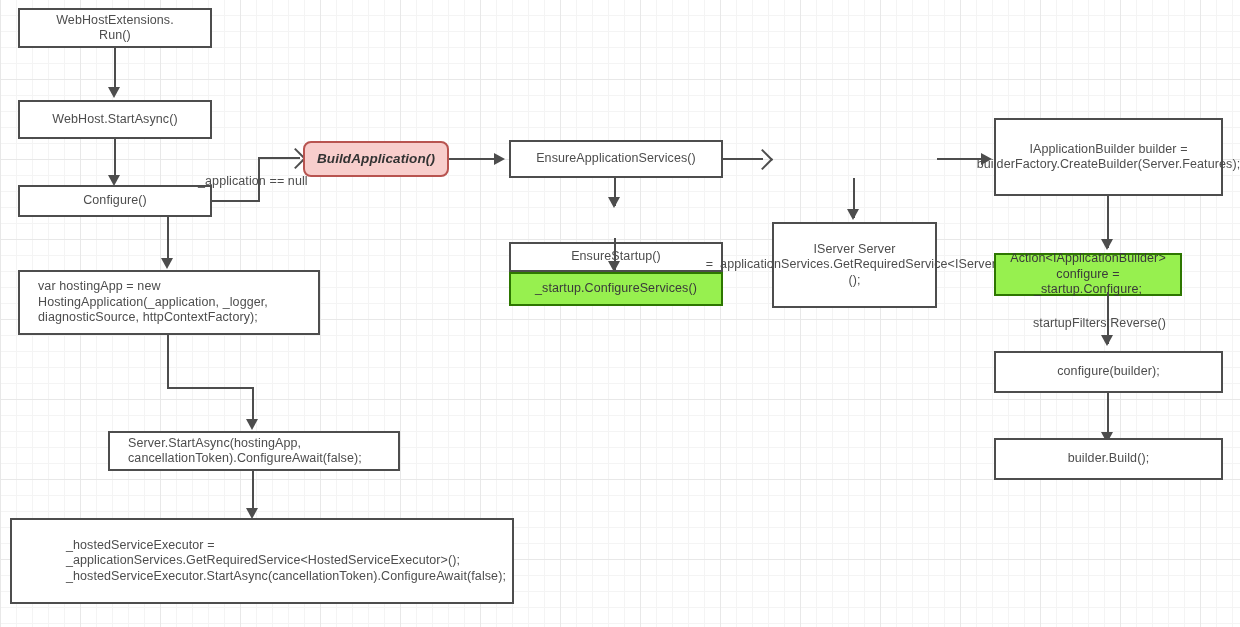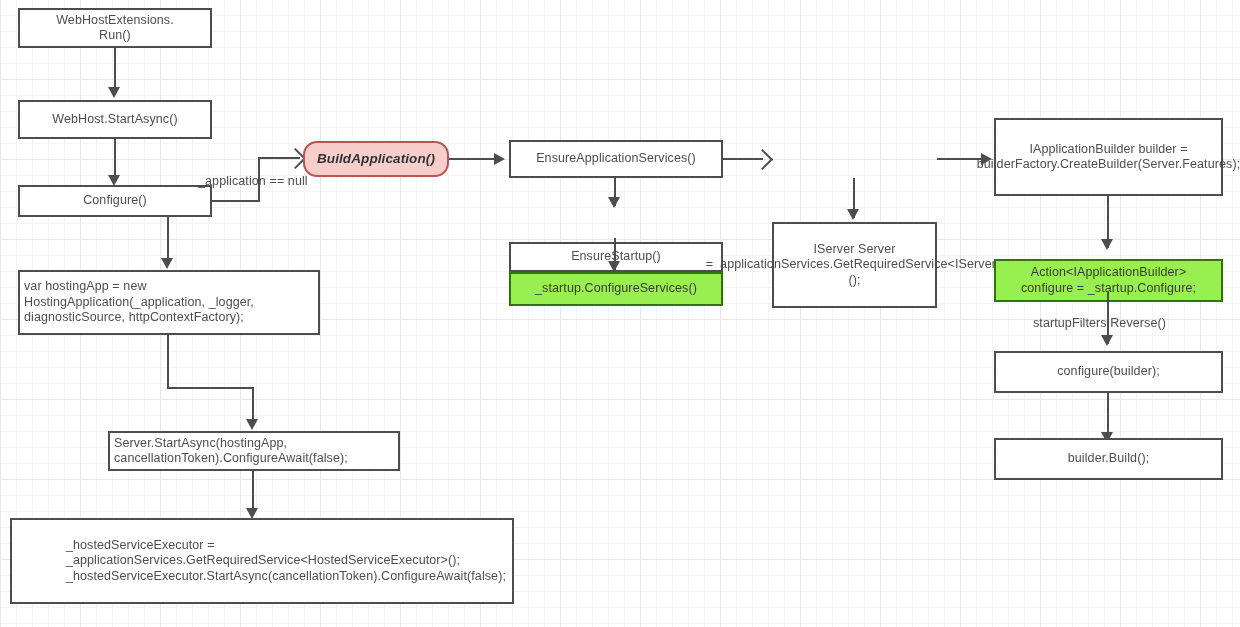--- a/index.html
+++ b/index.html
@@ -31,26 +31,26 @@
     font-size: 12.5px;
     line-height: 15.5px;
     display: flex;
     align-items: center;
     justify-content: center;
     text-align: center;
     letter-spacing: 0.1px;
   }
   .node .txt { padding: 0 6px; white-space: pre-line; }
   .node.left-align { justify-content: flex-start; text-align: left; }
-  .node.left-align .txt { padding-left: 4px; }
+  .node.left-align .txt { padding-left: 18px; }
 
   .node.pink {
     background: #f8cecc;
     border-color: #b85450;
-    border-radius: 14px;
+    border-radius: 8px;
     font-style: italic;
     font-weight: bold;
     color: #333333;
     font-size: 13.5px;
   }
   .node.green {
     background: #97f04f;
     border-color: #2d7600;
     color: #3a3a3a;
   }
@@ -193,21 +193,21 @@
   <div class="edge h" style="left:937px; top:158px; width:46px;"></div>
   <div class="arrow right" style="left:981px; top:153px;"></div>
 
   <div class="node" style="left:994px; top:118px; width:229px; height:78px;">
     <span class="txt">IApplicationBuilder builder = builderFactory.CreateBuilder(Server.Features);</span>
   </div>
 
   <div class="edge v" style="left:1107px; top:196px; height:52px;"></div>
   <div class="arrow down" style="left:1101px; top:239px;"></div>
 
-  <div class="node green" style="left:994px; top:259px; width:229px; height:43px;">
+  <div class="node green" style="left:994px; top:253px; width:188px; height:43px;">
     <span class="txt">Action&lt;IApplicationBuilder&gt;
 configure = _startup.Configure;</span>
   </div>
 
   <div class="edge v" style="left:1107px; top:292px; height:52px;"></div>
   <div class="arrow down" style="left:1101px; top:335px;"></div>
   <div class="edge-label" style="left:1033px; top:316px;text-align:center;">startupFilters.Reverse()</div>
 
   <div class="node" style="left:994px; top:351px; width:229px; height:42px;">
     <span class="txt">configure(builder);</span>

